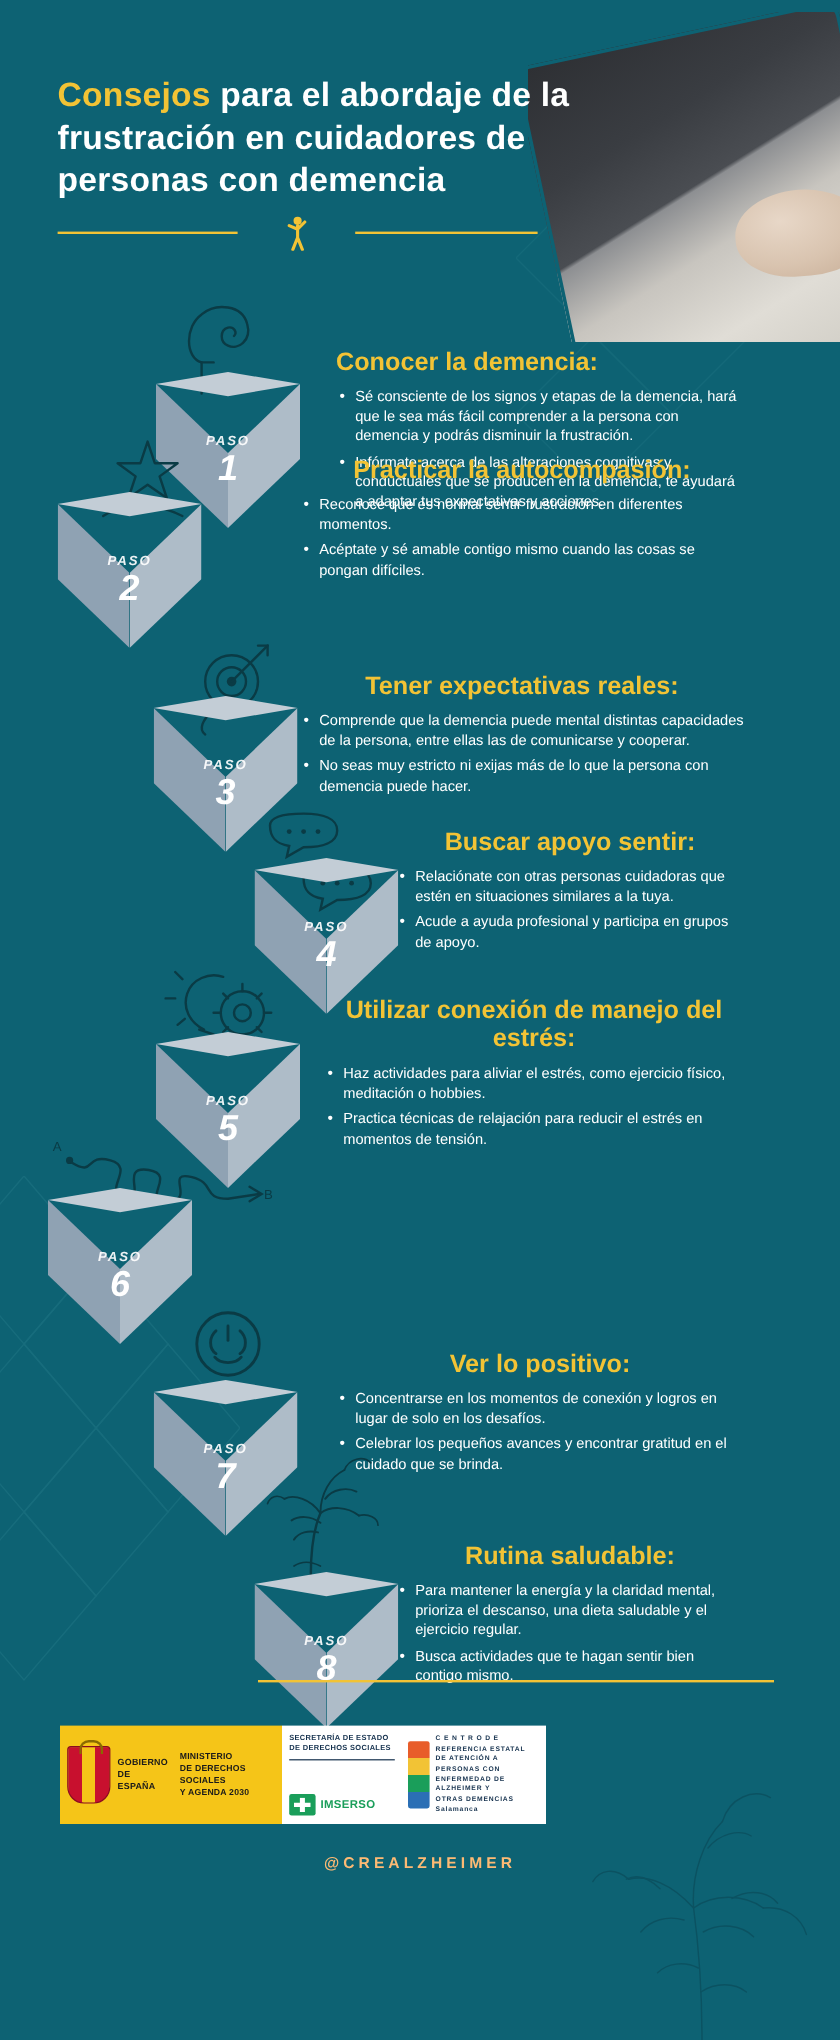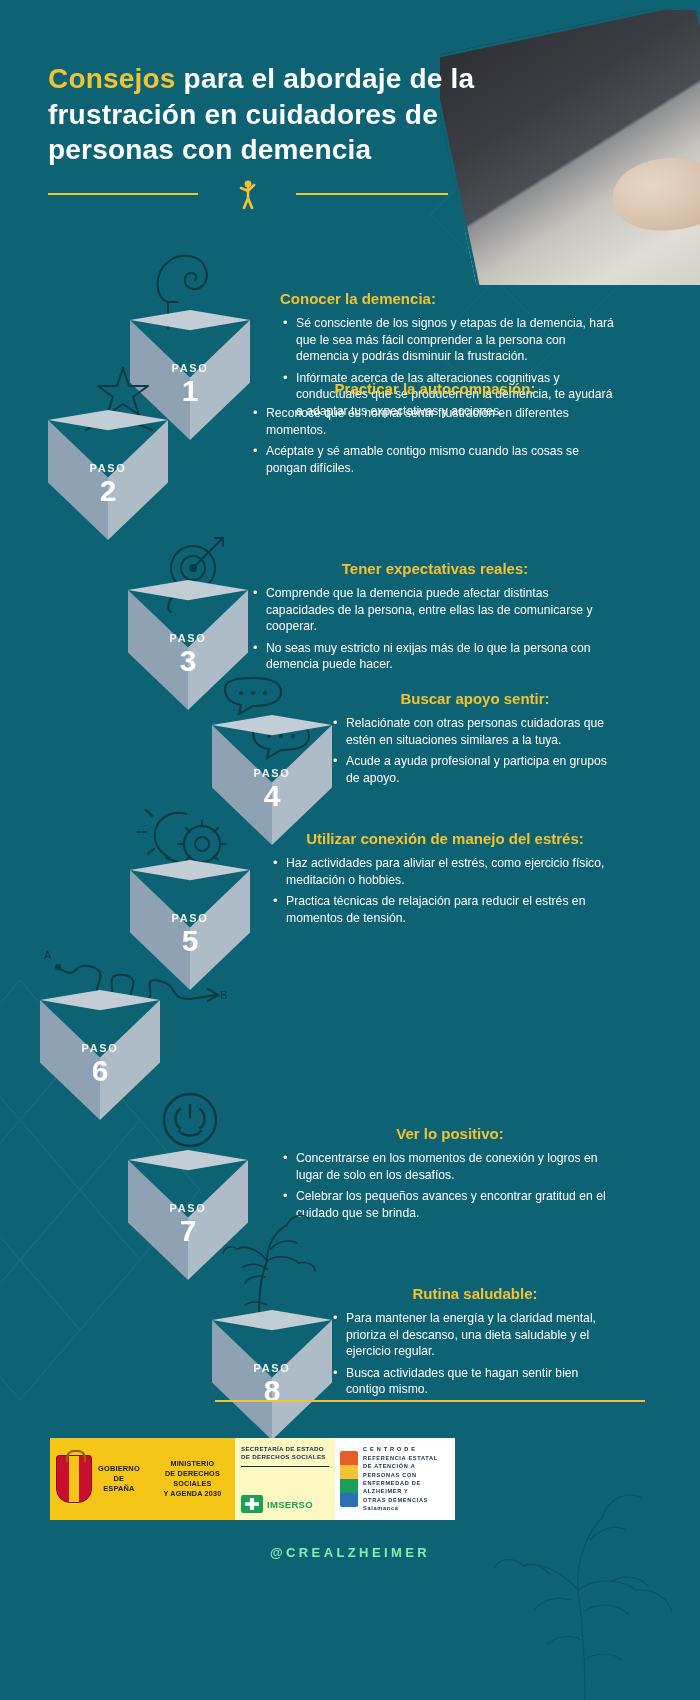--- a/index.html
+++ b/index.html
@@ -134,20 +134,21 @@
   }
   .step {
     position: relative;
     width: 700px;
   }
 
   .cube {
     position: absolute;
     width: 120px;
     height: 150px;
+    font-style: italic;
   }
   .cube .top {
     position: absolute;
     left: 0; top: 0;
     width: 120px;
     height: 42px;
     background: #c3cdd6;
     clip-path: polygon(50% 0, 100% 24%, 50% 48%, 0 24%);
   }
   .cube .left {
@@ -186,21 +187,21 @@
     line-height: 1.05;
     margin-top: 1px;
   }
 
   .content {
     position: absolute;
     color: #ffffff;
   }
   .content h3 {
     margin: 0 0 8px 0;
-    font-size: 15px;
+    font-size: 21px;
     font-weight: bold;
     color: #f2c335;
   }
   .content ul {
     margin: 0;
     padding-left: 16px;
     list-style: none;
   }
   .content li {
     position: relative;
@@ -241,21 +242,20 @@
     display: flex;
     align-items: stretch;
   }
   .logo-gob {
     width: 185px;
     background: #f5c518;
     display: flex;
     align-items: center;
     padding-left: 6px;
     box-sizing: border-box;
-    text-align: center;
   }
   .shield {
     width: 34px;
     height: 46px;
     background: #c8102e;
     border: 1px solid #8a0b20;
     border-radius: 3px 3px 14px 14px;
     position: relative;
     flex: 0 0 auto;
     background: linear-gradient(90deg,#c8102e 0 34%, #f5c518 34% 66%, #c8102e 66% 100%);
@@ -281,21 +281,21 @@
     font-size: 7.2px;
     line-height: 1.4;
     font-weight: bold;
     color: #1a1a1a;
     margin-left: 10px;
     align-self: center;
     letter-spacing: .2px;
   }
   .logo-sec {
     width: 100px;
-    background: #fef9c3;
+    background: #ffffff;
     color: #14304d;
     box-sizing: border-box;
     padding: 7px 6px;
     display: flex;
     flex-direction: column;
     justify-content: space-between;
   }
   .sec-title {
     font-size: 6.2px;
     line-height: 1.35;
@@ -352,21 +352,21 @@
     font-weight: bold;
   }
   .handle {
     position: absolute;
     left: 0;
     top: 1545px;
     width: 700px;
     text-align: center;
     font-size: 13px;
     letter-spacing: 3.4px;
-    color: #86efac;
+    color: #fdba74;
     font-weight: bold;
   }
   .tree-deco {
     position: absolute;
     right: 20px;
     bottom: 0;
     width: 190px;
     height: 230px;
     opacity: .75;
     pointer-events: none;
@@ -476,21 +476,21 @@
         <div class="left"></div>
         <div class="right"></div>
       <div class="label">
         <div class="paso">PASO</div>
         <div class="num">3</div>
       </div>
     </div>
     <div class="content align-right" style="left:250px; top:10px; width:370px;">
       <h3>Tener expectativas reales:</h3>
       <ul>
-        <li>Comprende que la demencia puede afectar distintas capacidades de la persona, entre ellas las de comunicarse y cooperar.</li>
+        <li>Comprende que la demencia puede mental distintas capacidades de la persona, entre ellas las de comunicarse y cooperar.</li>
         <li>No seas muy estricto ni exijas más de lo que la persona con demencia puede hacer.</li>
       </ul>
     </div>
   </div>
 
   <div class="step" style="height:145px;">
     <svg class="doodle" style="left:215px; top:-20px; width:110px; height:110px;" viewBox="0 0 110 110">
       <path d="M10 10 C10 2 24 0 38 0 C54 0 66 4 66 14 C66 24 54 28 38 28 L24 36 L26 27 C14 25 10 19 10 10 Z" stroke="#0a3b45" stroke-width="2" fill="none" transform="translate(0,8)"></path>
       <circle cx="26" cy="23" r="2" fill="#0a3b45"></circle>
         <circle cx="38" cy="23" r="2" fill="#0a3b45"></circle>

